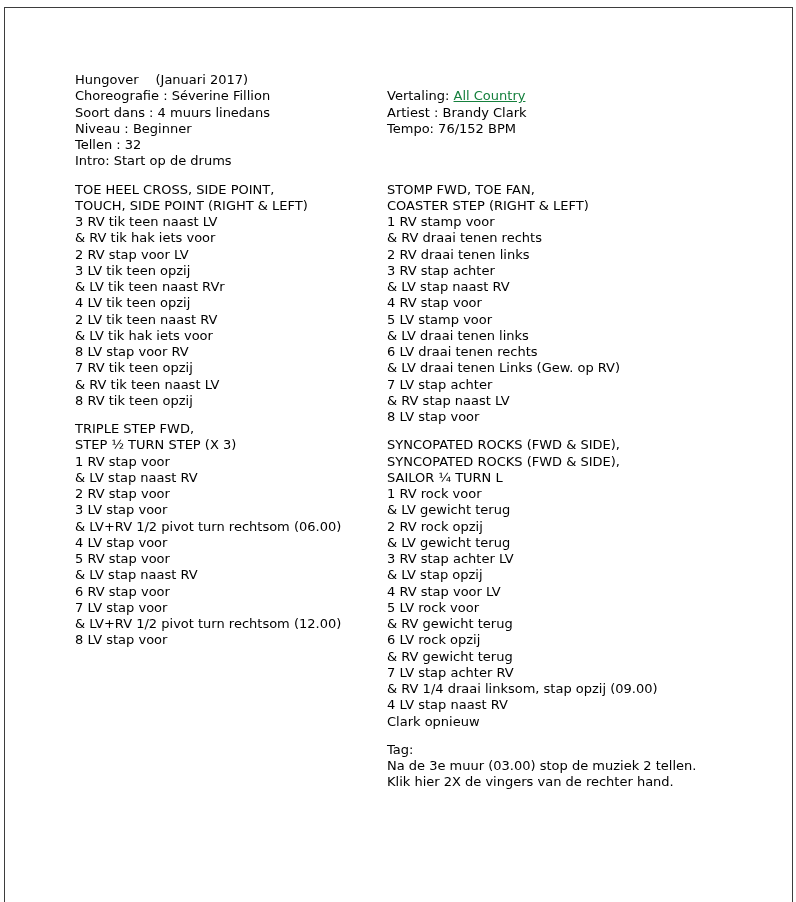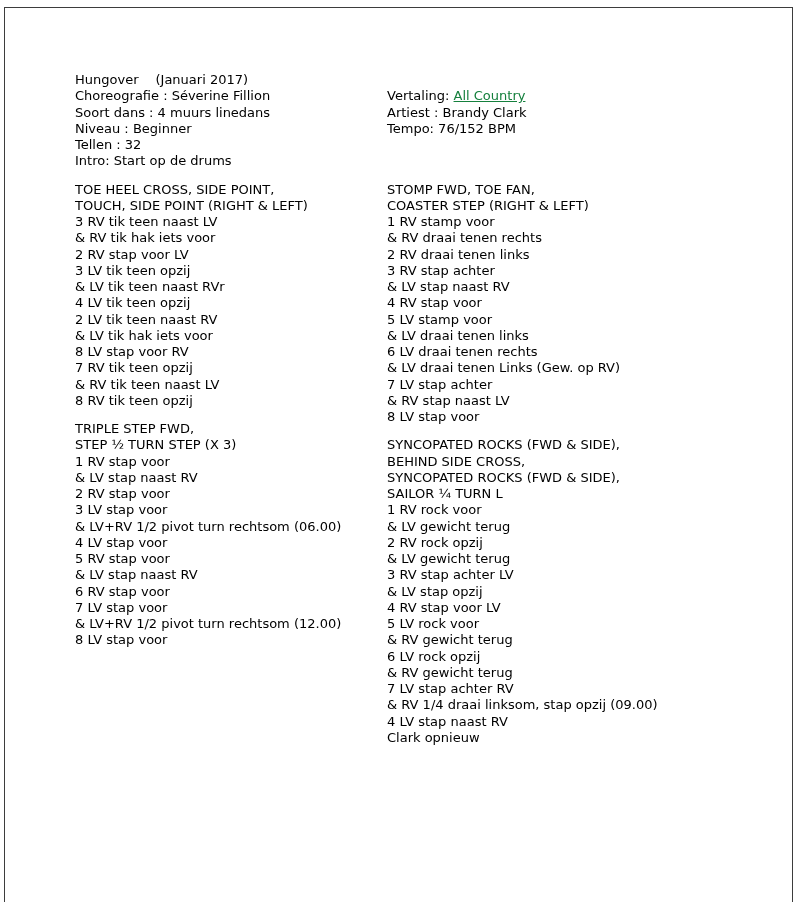--- a/index.html
+++ b/index.html
@@ -137,36 +137,40 @@
             <div class="line">5 LV stamp voor</div>
             <div class="line">&amp; LV draai tenen links</div>
             <div class="line">6 LV draai tenen rechts</div>
             <div class="line">&amp; LV draai tenen Links (Gew. op RV)</div>
             <div class="line">7 LV stap achter</div>
             <div class="line">&amp; RV stap naast LV</div>
             <div class="line">8 LV stap voor</div>
           </div>
           <div class="section">
             <div class="line bold">SYNCOPATED ROCKS (FWD &amp; SIDE),</div>
-            <div class="line bold">BEHIND SIDE CROSS,</div>
             <div class="line bold">SYNCOPATED ROCKS (FWD &amp; SIDE),</div>
             <div class="line bold">SAILOR ¼ TURN L</div>
             <div class="line">1 RV rock voor</div>
             <div class="line">&amp; LV gewicht terug</div>
             <div class="line">2 RV rock opzij</div>
             <div class="line">&amp; LV gewicht terug</div>
             <div class="line">3 RV stap achter LV</div>
             <div class="line">&amp; LV stap opzij</div>
             <div class="line">4 RV stap voor LV</div>
             <div class="line">5 LV rock voor</div>
             <div class="line">&amp; RV gewicht terug</div>
             <div class="line">6 LV rock opzij</div>
             <div class="line">&amp; RV gewicht terug</div>
             <div class="line">7 LV stap achter RV</div>
             <div class="line">&amp; RV 1/4 draai linksom, stap opzij (09.00)</div>
             <div class="line">4 LV stap naast RV</div>
             <div class="line bold">Clark opnieuw</div>
           </div>
+          <div class="section">
+            <div class="line bold">Tag:</div>
+            <div class="line">Na de 3e muur (03.00) stop de muziek 2 tellen.</div>
+            <div class="line">Klik hier 2X de vingers van de rechter hand.</div>
+          </div>
         </div>
     </div>
 
   </div>
 </div>
 
 </body></html>

